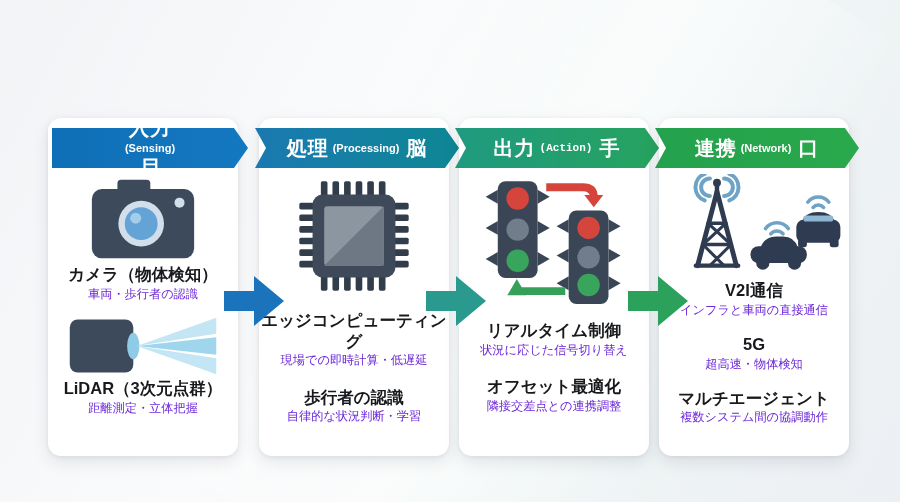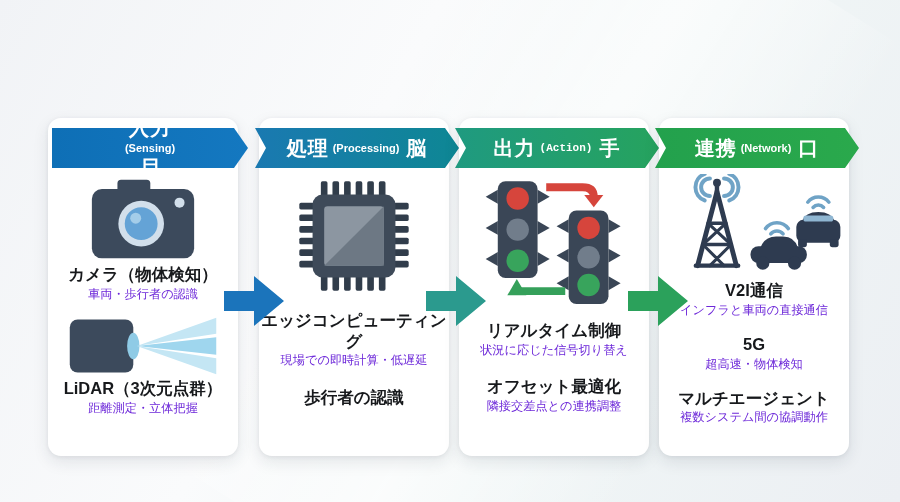--- a/index.html
+++ b/index.html
@@ -147,20 +147,21 @@
           <rect x="34" y="34" width="72" height="72" rx="4" fill="#8c96a1"></rect>
           <polygon points="34,106 106,34 106,106" fill="#6d7884"></polygon>
         </svg>
       </div>
       <div class="item mt16">
         <div class="title">エッジコンピューティング</div>
         <div class="sub">現場での即時計算・低遅延</div>
       </div>
       <div class="item mt18">
         <div class="title">歩行者の認識</div>
+        <div class="sub">自律的な状況判断・学習</div>
       </div>
     </div>
   </section>
 
   <section class="card c2">
     <div class="banner chev">
       <span class="b-jp">出力</span>
       <span class="b-en">(Action)</span>
       <span class="b-organ">手</span>
     </div>

